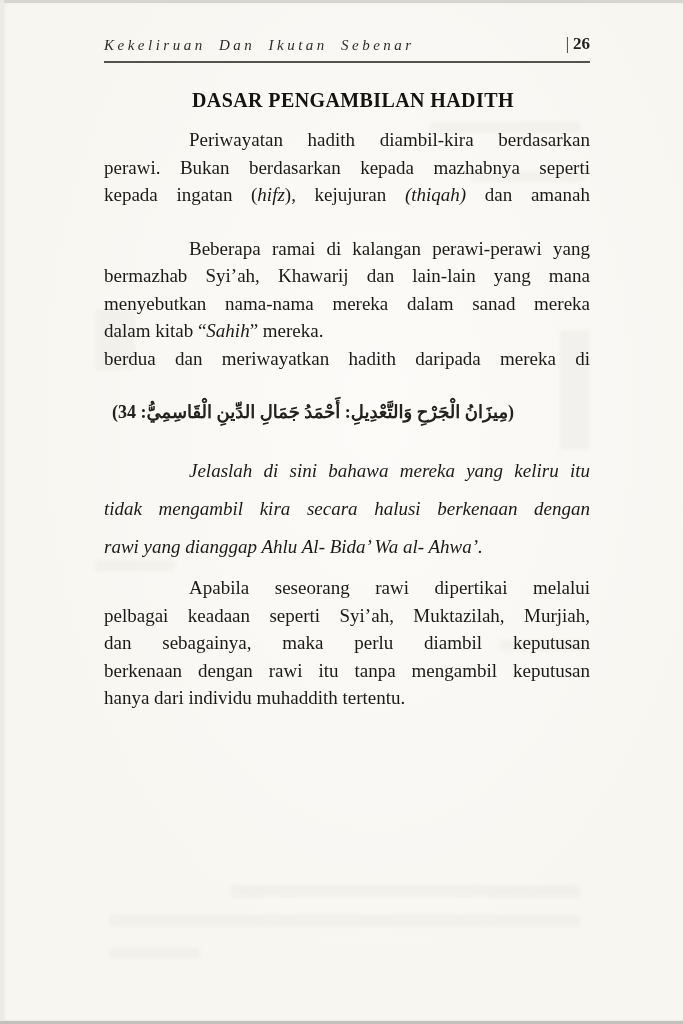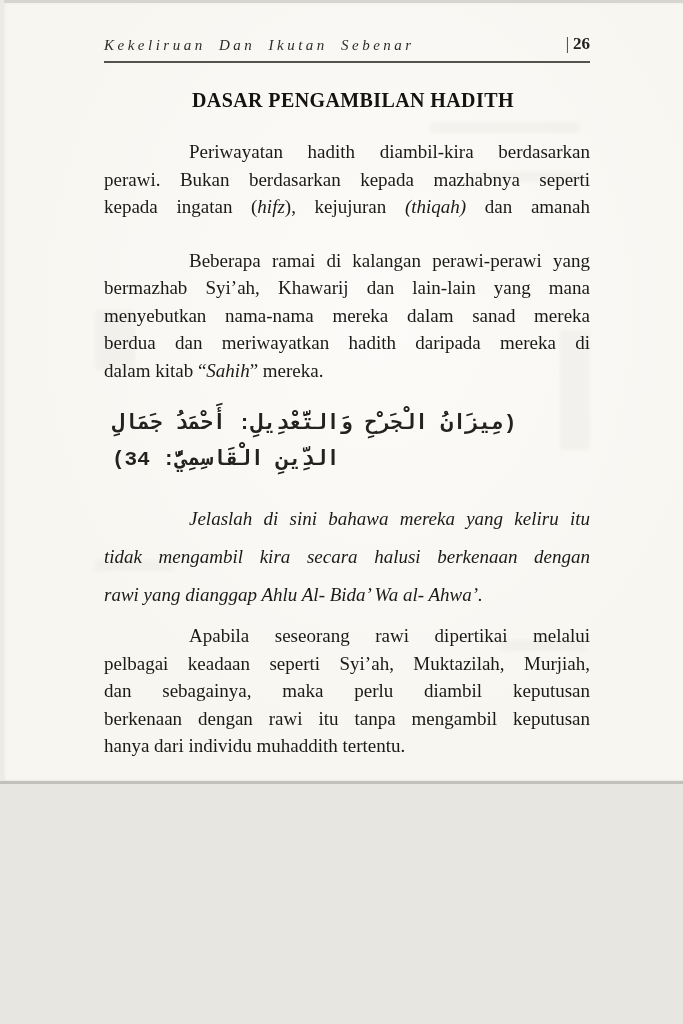--- a/index.html
+++ b/index.html
@@ -1,17 +1,17 @@
 <!DOCTYPE html>
 <html><head>
 <meta charset="utf-8">
 <style>
   html,body { margin:0; padding:0; background:#e8e6e1; }
   .page {
-    position:relative; width:683px; height:784px; margin:0 auto;
+    position:relative; width:683px; height:1024px; margin:0 auto;
     background:#f8f6f1;
     background-image: radial-gradient(ellipse at 55% 40%, rgba(255,255,255,.55), rgba(0,0,0,0) 70%),
                       linear-gradient(180deg, rgba(210,207,200,.25) 0px, rgba(0,0,0,0) 6px),
                       linear-gradient(0deg, rgba(150,148,142,.28) 0px, rgba(0,0,0,0) 5px),
                       linear-gradient(90deg, rgba(190,188,180,.30) 0px, rgba(0,0,0,0) 7px);
     overflow:hidden;
     font-family:"Liberation Serif", serif;
     color:#1b1a18;
   }
   .content { position:absolute; left:104px; top:34px; width:486px; }
@@ -23,30 +23,30 @@
                    word-spacing:6px; color:#2e2d2a; white-space:nowrap; }
   .page-num-wrap { font-size:16px; white-space:nowrap; color:#222; }
   .page-num-wrap .bar { font-weight:normal; margin-right:4px; }
   .page-num-wrap .num { font-weight:bold; font-size:17px; }
 
   
   .section-title { margin:26px 0 0 88px; font-weight:bold; font-size:20px;
                    letter-spacing:.4px; color:#141311; }
 
   
-  .text-body { margin-top:26px; }
+  .text-body { margin-top:14px; }
   .para { margin-bottom:26px; font-size:19px; line-height:27.5px; color:#1b1a18; }
   .para .line { text-align:justify; }
   .para .line.just { text-align-last:justify; -moz-text-align-last:justify; }
   .para .line.indent { padding-left:85px; }
   .para em { font-style:italic; }
   .para.italic { font-style:italic; line-height:38px; margin-bottom:8px; }
 
   .arabic { direction:rtl; text-align:left; margin:-4px 0 22px 8px;
-            font-family:Liberation Mono, monospace; font-size:21px;
+            font-family:Liberation Serif, serif; font-size:18px;
             font-weight:bold; line-height:36px; color:#23221f; }
 
   
   .ghost { position:absolute; background:#89877e; opacity:.055; filter:blur(2px); border-radius:3px; }
   .edge-top { position:absolute; left:0; top:0; width:100%; height:3px; background:#d7d5cf; }
   .edge-bottom { position:absolute; left:0; bottom:0; width:100%; height:3px; background:#c2c0ba; }
   .edge-left { position:absolute; left:0; top:0; width:4px; height:100%; background:#edebe5; }
 </style>
 </head>
 <body>
@@ -81,22 +81,22 @@
     <div class="text-body">
         <div class="para">
           <div class="line indent just"><span>Periwayatan hadith diambil-kira berdasarkan</span></div>
           <div class="line just"><span>perawi. Bukan berdasarkan kepada mazhabnya seperti</span></div>
           <div class="line just"><span>kepada ingatan (</span><em>hifz</em><span>), kejujuran </span><em>(thiqah)</em><span> dan amanah</span></div>
         </div>
         <div class="para">
           <div class="line indent just"><span>Beberapa ramai di kalangan perawi-perawi yang</span></div>
           <div class="line just"><span>bermazhab Syi’ah, Khawarij dan lain-lain yang mana</span></div>
           <div class="line just"><span>menyebutkan nama-nama mereka dalam sanad mereka</span></div>
+          <div class="line"><span>dalam kitab “</span><em>Sahih</em><span>” mereka.</span></div>
           <div class="line just"><span>berdua dan meriwayatkan hadith daripada mereka di</span></div>
-          <div class="line"><span>dalam kitab “</span><em>Sahih</em><span>” mereka.</span></div>
         </div>
         <div class="arabic" dir="rtl">(مِيزَانُ الْجَرْحِ وَالتَّعْدِيلِ: أَحْمَدُ جَمَالِ الدِّينِ الْقَاسِمِيُّ: 34)</div>
         <div class="para italic">
           <div class="line indent just"><span>Jelaslah di sini bahawa mereka yang keliru itu</span></div>
           <div class="line just"><span>tidak mengambil kira secara halusi berkenaan dengan</span></div>
           <div class="line"><span>rawi yang dianggap Ahlu Al- Bida’ Wa al- Ahwa’.</span></div>
         </div>
         <div class="para">
           <div class="line indent just"><span>Apabila seseorang rawi dipertikai melalui</span></div>
           <div class="line just"><span>pelbagai keadaan seperti Syi’ah, Muktazilah, Murjiah,</span></div>

